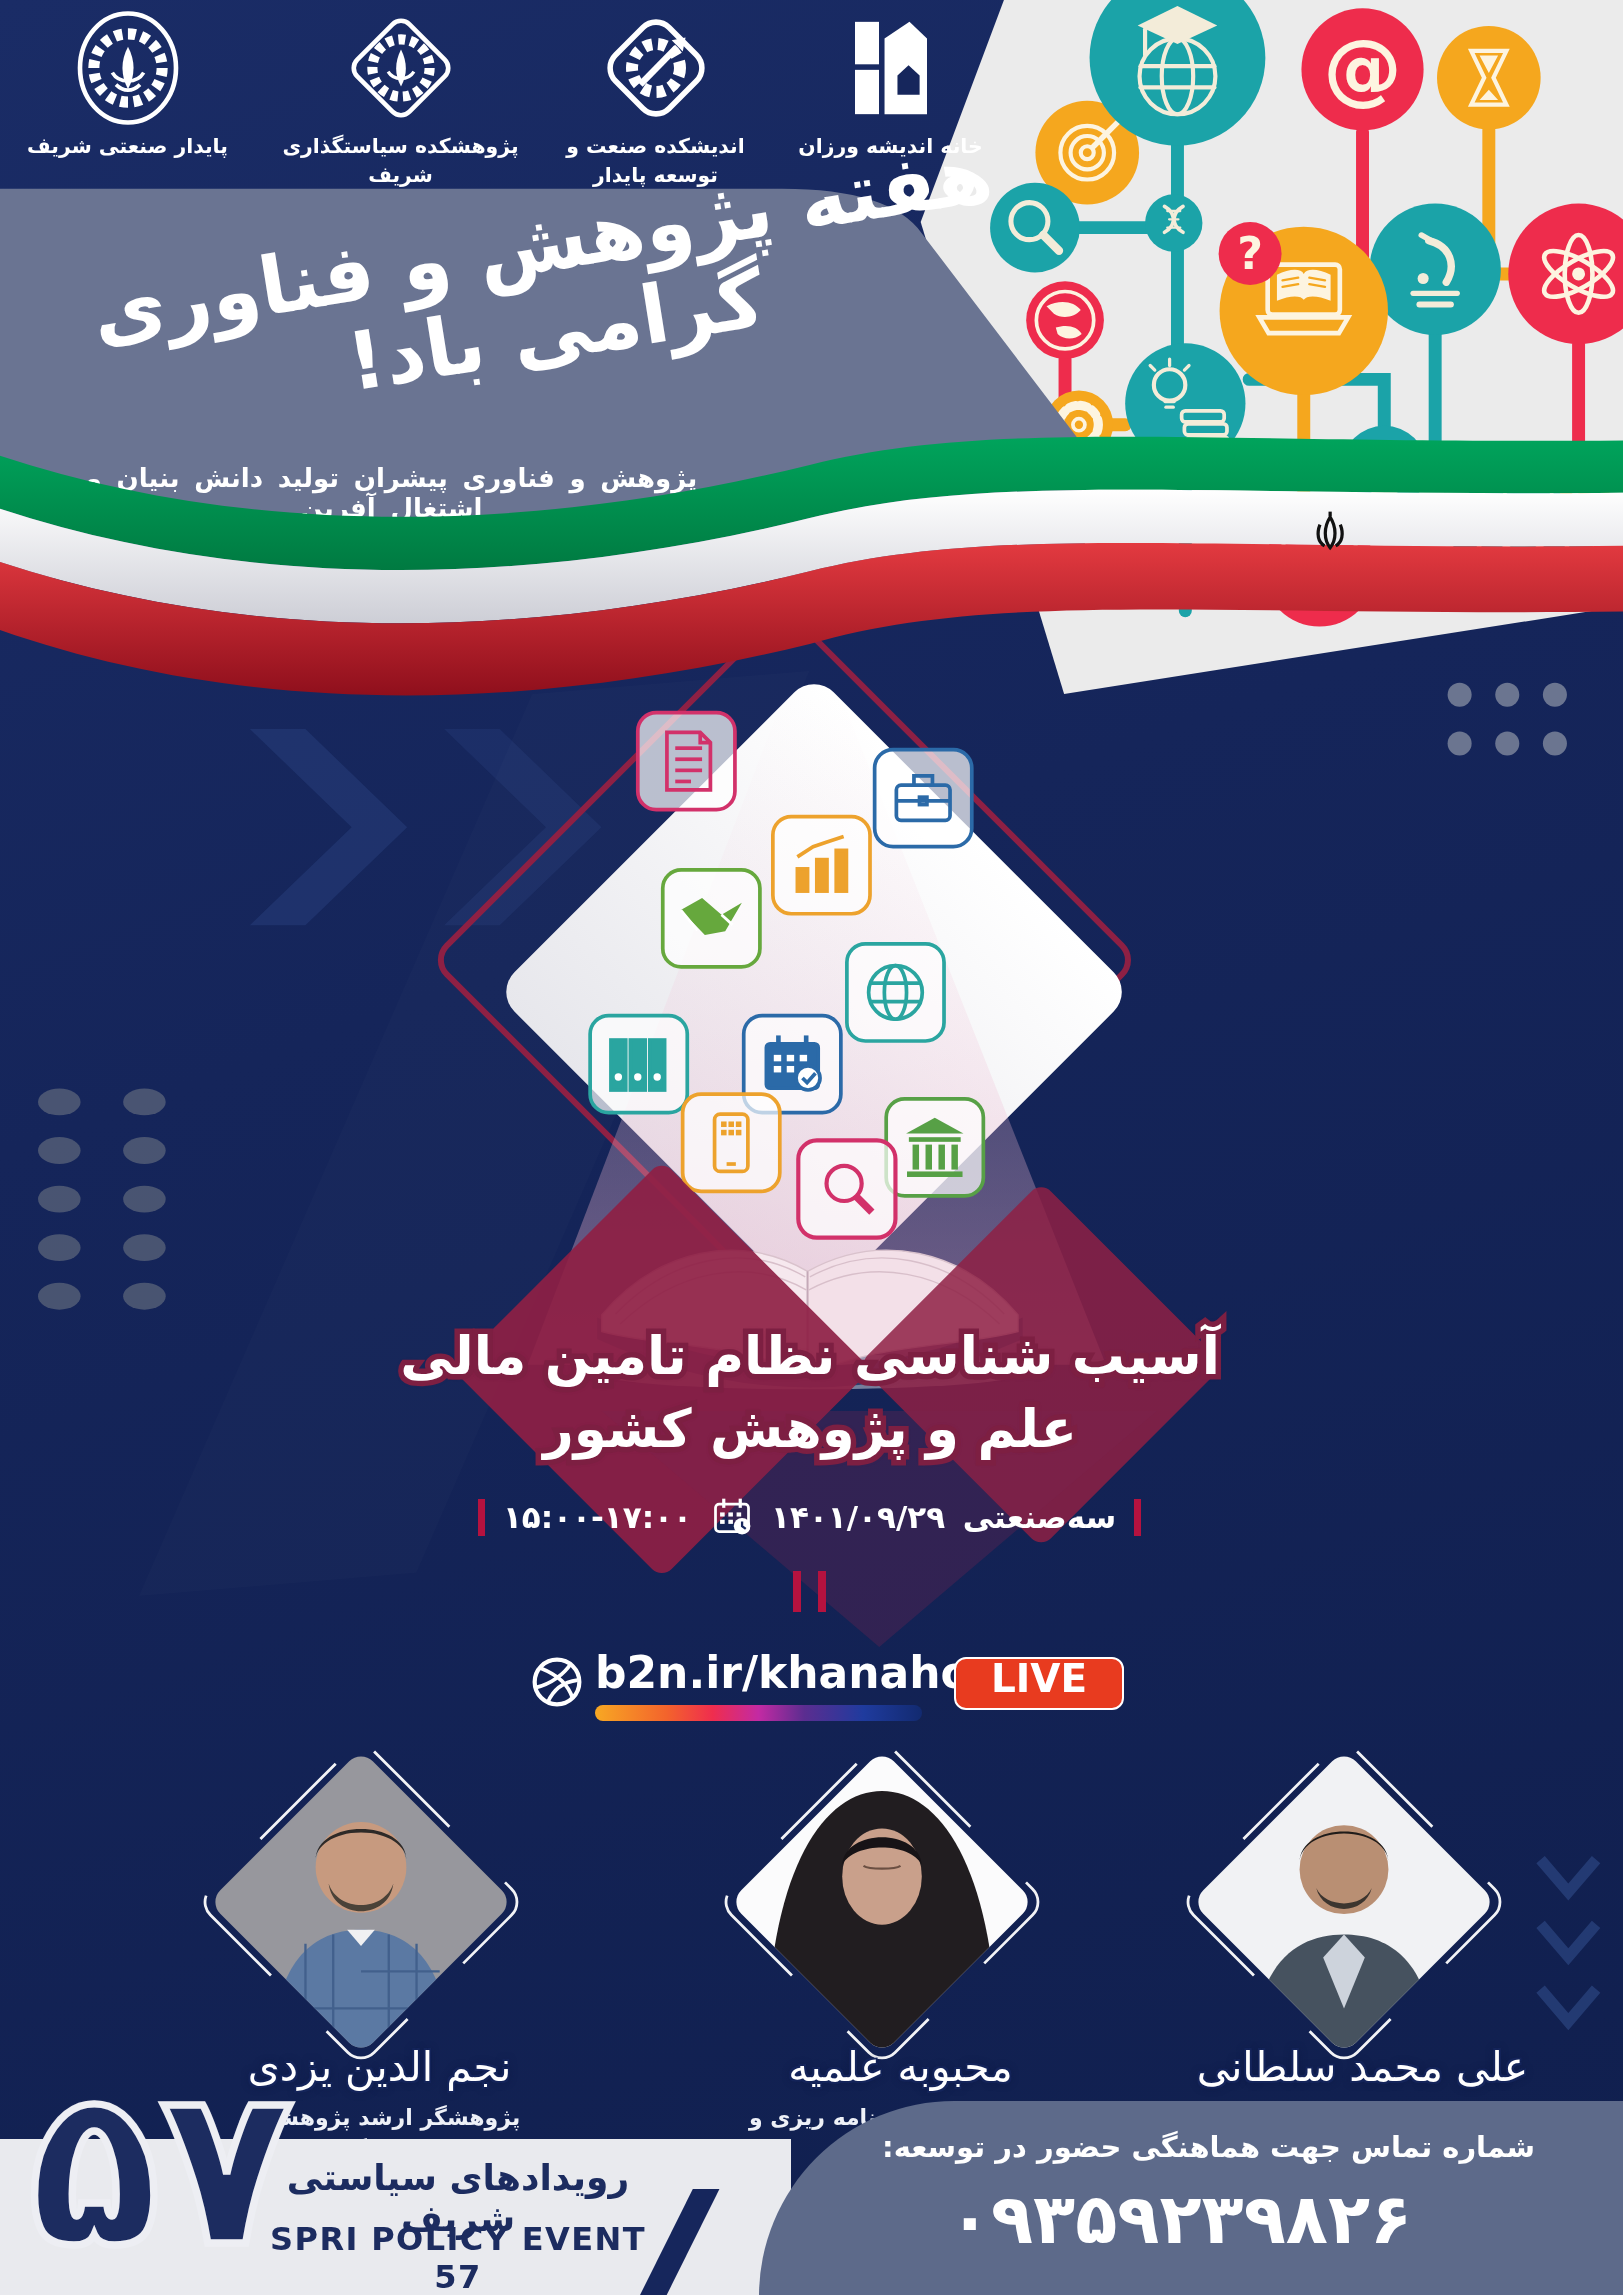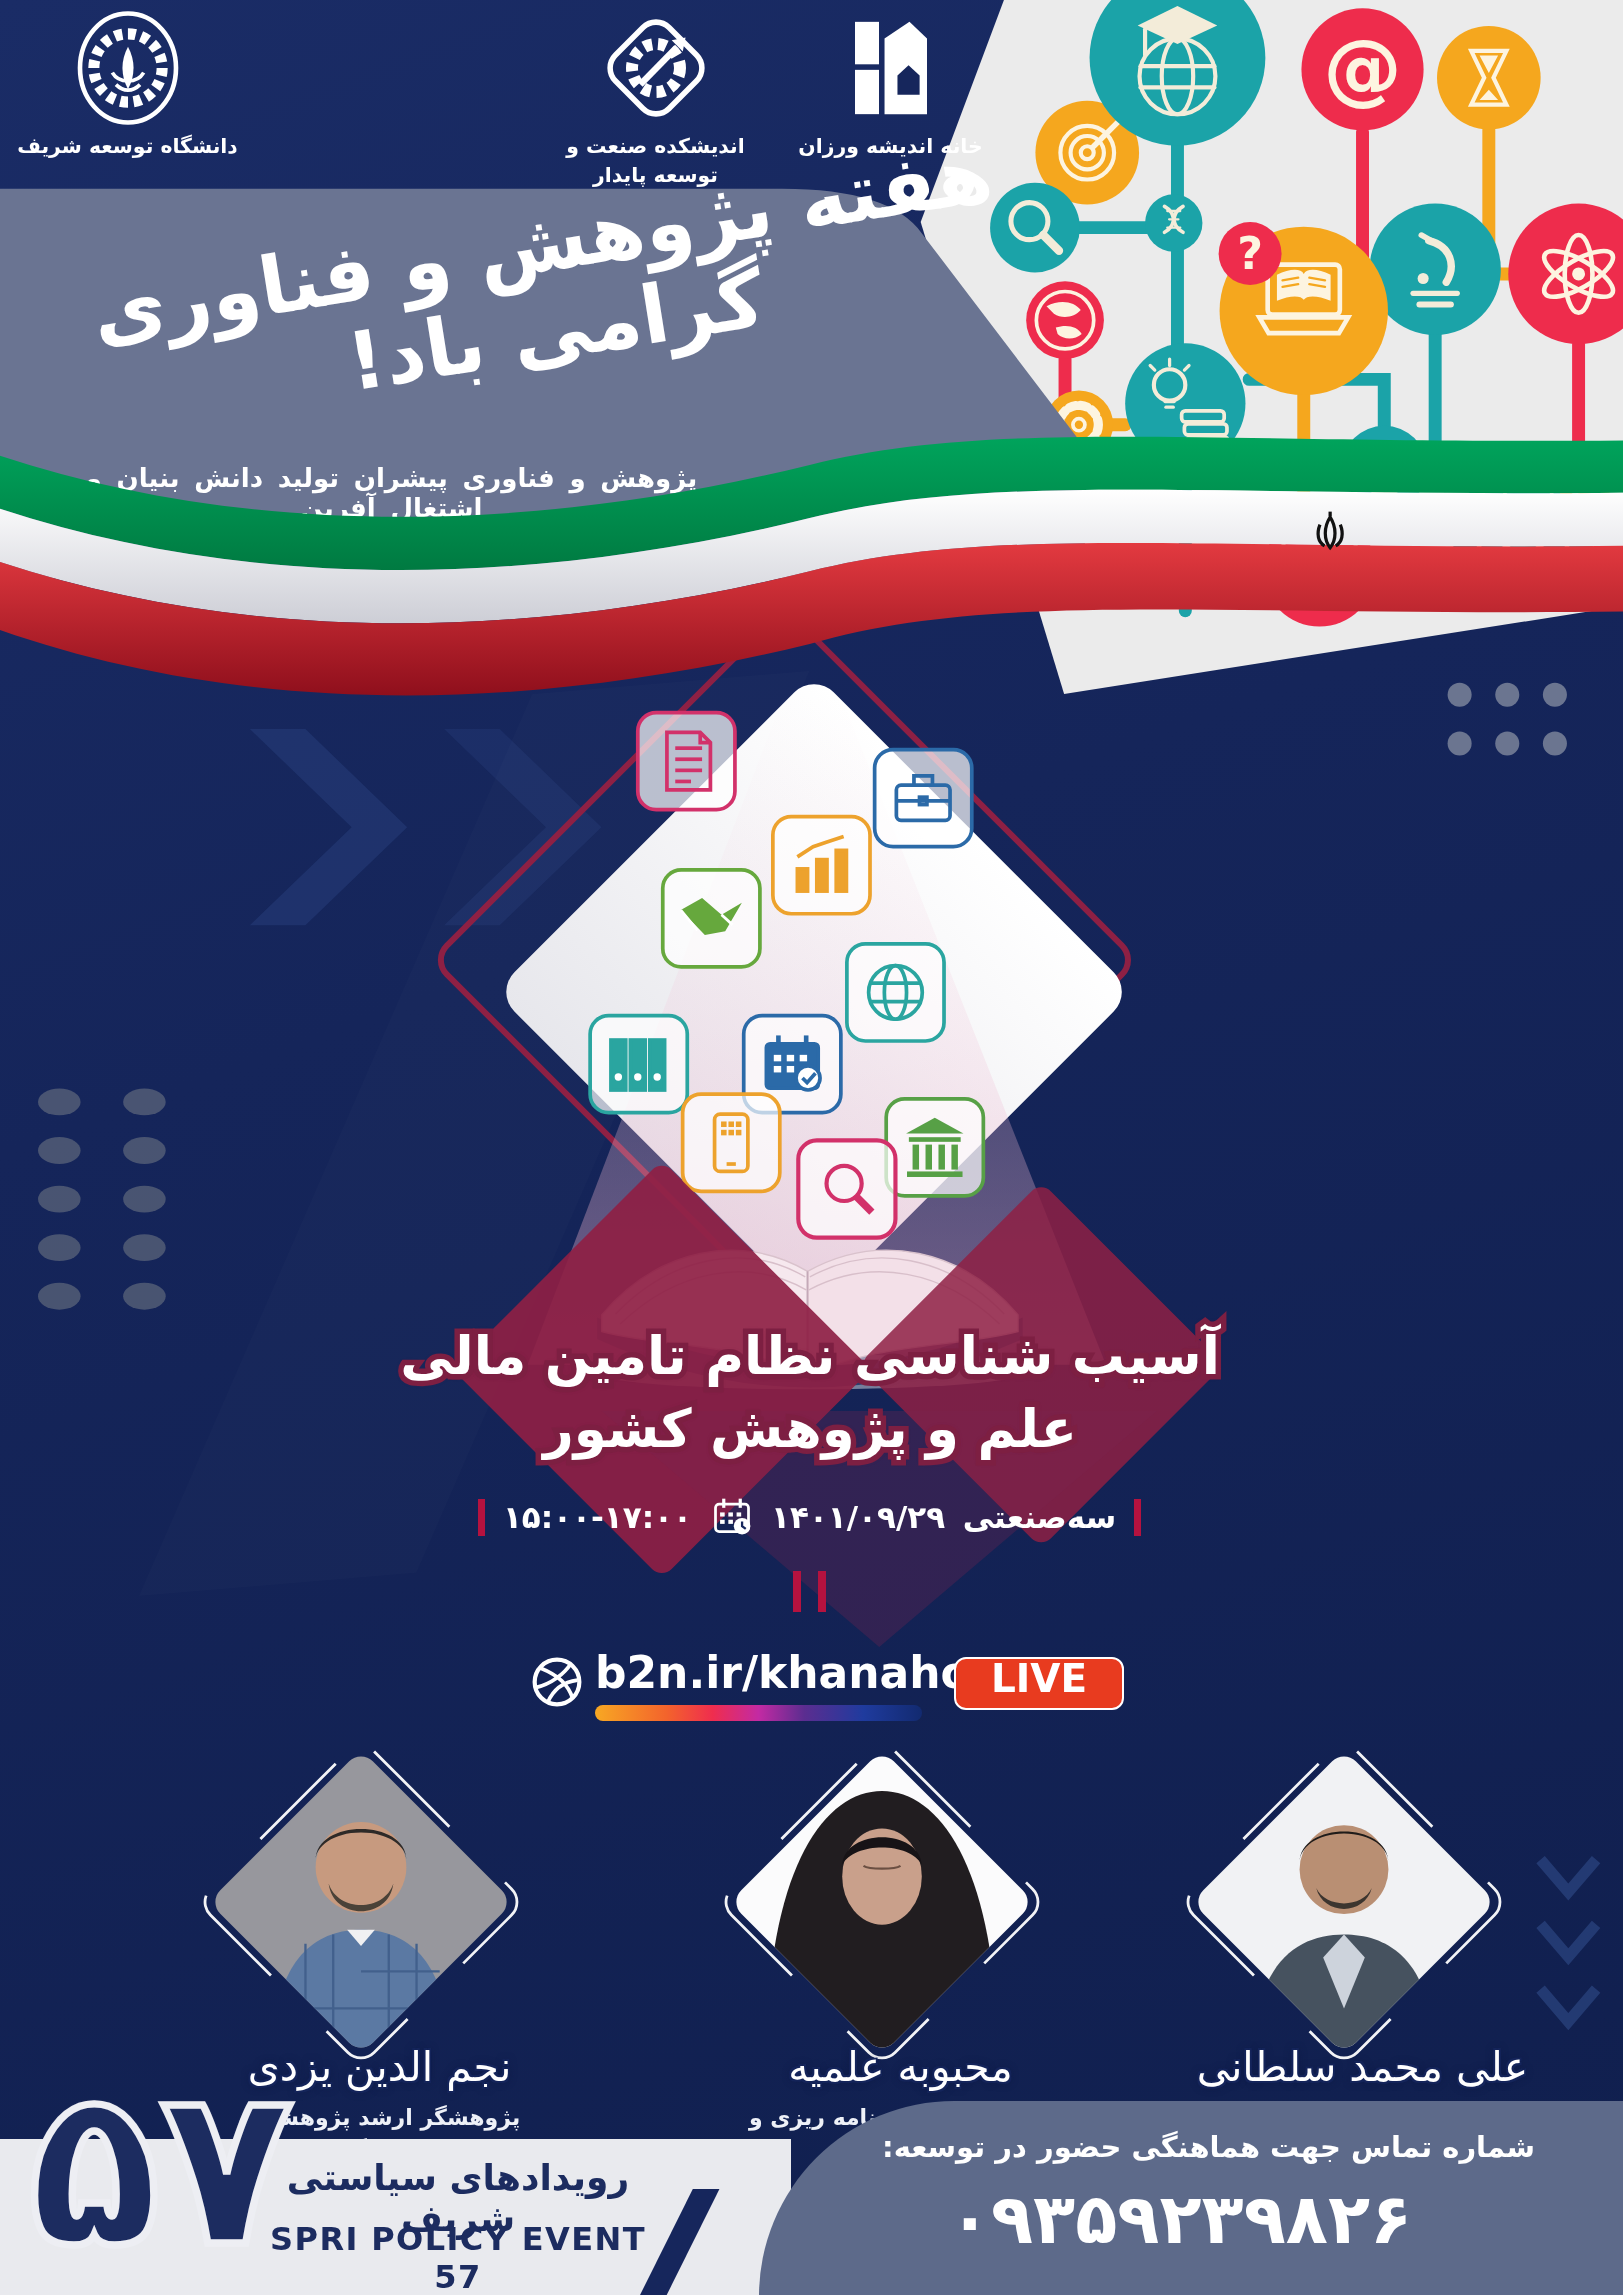--- a/index.html
+++ b/index.html
@@ -268,21 +268,30 @@
     <path d="M0,408 L1690,408 Q1925,408 1993,505 L2345,968 L2345,1250 L0,1250 Z" fill="#6a7492"></path>
   </svg>
 
   <div class="logo-block" style="left:7px;">
     <svg width="120" height="116" viewBox="-130 -125 260 250" style="margin:0 auto">
       <ellipse rx="104" ry="118" fill="none" stroke="#fff" stroke-width="10"></ellipse>
       <circle r="74" fill="none" stroke="#fff" stroke-width="24" stroke-dasharray="17 12"></circle>
       <path d="M0,-46 C-16,-16 -16,16 0,46 C16,16 16,-16 0,-46 Z" fill="#fff"></path>
       <path d="M-34,10 C-20,34 20,34 34,10 M-26,36 C-10,52 10,52 26,36" stroke="#fff" stroke-width="8" fill="none"></path>
     </svg>
-    <div class="logo-label"><span>دانشگاه توسعه شریف</span><br><span></span></div>
+    <div class="logo-label"><span>پایدار صنعتی شریف</span><br><span></span></div>
+  </div>
+  <div class="logo-block" style="left:280px;">
+    <svg width="120" height="116" viewBox="-130 -125 260 250" style="margin:0 auto">
+      <rect x="-80" y="-80" width="160" height="160" rx="26" transform="rotate(45)" fill="none" stroke="#fff" stroke-width="10"></rect>
+      <circle r="62" fill="none" stroke="#fff" stroke-width="22" stroke-dasharray="15 11"></circle>
+      <path d="M0,-40 C-14,-12 -14,14 0,40 C14,14 14,-12 0,-40 Z" fill="#fff"></path>
+      <path d="M-28,8 C-16,28 16,28 28,8" stroke="#fff" stroke-width="7" fill="none"></path>
+    </svg>
+    <div class="logo-label"><span>پژوهشکده سیاستگذاری</span><br><span>شریف</span></div>
   </div>
   <div class="logo-block" style="left:535px;">
     <svg width="120" height="116" viewBox="-130 -125 260 250" style="margin:0 auto">
       <rect x="-82" y="-82" width="164" height="164" rx="40" transform="rotate(45)" fill="none" stroke="#fff" stroke-width="12"></rect>
       <circle r="52" fill="none" stroke="#fff" stroke-width="26" stroke-dasharray="18 13"></circle>
       <line x1="-34" y1="36" x2="44" y2="-44" stroke="#fff" stroke-width="14"></line>
       <polygon points="34,-60 64,-66 58,-36" fill="#fff"></polygon>
     </svg>
     <div class="logo-label"><span>اندیشکده صنعت و</span><br><span>توسعه پایدار</span></div>
   </div>

